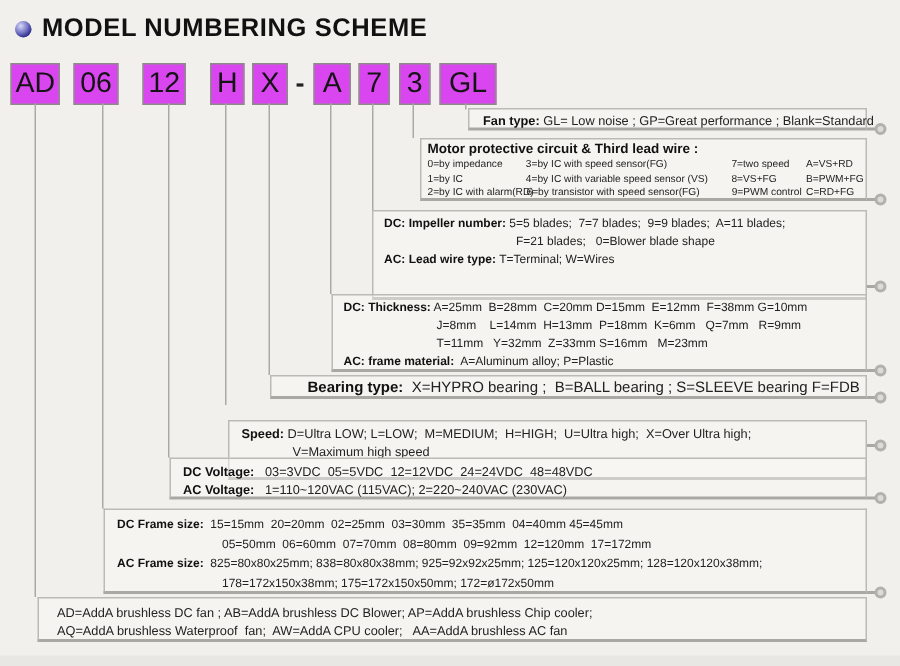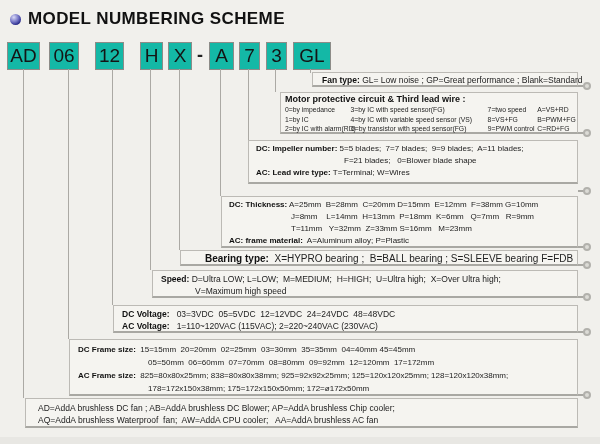--- a/index.html
+++ b/index.html
@@ -9,21 +9,21 @@
     font-family:"Liberation Sans", sans-serif;
     color:#1e1e1e;
   }
   
   #header{position:absolute;left:10px;top:9px;display:flex;align-items:center;gap:7px;}
   #bullet{width:11px;height:11px;border-radius:50%;
     background:radial-gradient(circle at 35% 30%, #d9d9f6 0%, #7273c4 45%, #1c1d7e 80%);}
   #title{font-size:17px;font-weight:bold;letter-spacing:.4px;color:#111;}
 
   
-  .codebox{position:absolute;top:42px;height:26px;border:1px solid #8d8c88;background:#14b8a6;
+  .codebox{position:absolute;top:42px;height:26px;border:1px solid #8d8c88;background:#d946ef;
     display:flex;align-items:center;justify-content:center;
     font-size:19px;color:#141414;}
   #cb-prefix{left:7px;width:31px;}
   #cb-frame{left:49px;width:28px;text-align:right;}
   #cb-volt{left:95px;width:27px;}
   #cb-speed{left:140px;width:21px;}
   #cb-bear{left:168px;width:22px;}
   #dash{position:absolute;left:193px;top:42px;width:14px;height:26px;border:none;background:none;
     display:flex;align-items:center;justify-content:center;font-size:18px;font-weight:bold;color:#222;}
   #cb-thick{left:209px;width:23px;}
@@ -54,30 +54,30 @@
 
   #sec-fan{left:312px;top:72px;width:266px;height:15px;padding:1px 0 0 9px;}
   #sec-fan .ln{font-size:8.5px;line-height:12px;}
 
   #sec-motor{left:280px;top:92px;width:298px;height:42px;padding:1px 0 0 4px;}
   #sec-motor .mtitle{font-size:9px;font-weight:bold;line-height:11px;white-space:pre;color:#111;}
   .mrow{display:flex;}
   .mrow span{white-space:pre;font-size:6.8px;line-height:9.5px;overflow:visible;}
   .mc1{width:66px;} .mc2{width:138px;} .mc3{width:50px;} .mc4{width:40px;}
 
-  #sec-imp{left:248px;top:140px;width:330px;height:44px;padding:2px 0 0 7px;}
+  #sec-imp{left:248px;top:140px;width:330px;height:60px;padding:2px 0 0 7px;}
   #sec-imp .ind{padding-left:88px;}
 
   #sec-thick{left:221px;top:196px;width:357px;height:52px;padding:2px 0 0 7px;}
   #sec-thick .ind{padding-left:62px;}
 
   #sec-bear{left:180px;top:250px;width:398px;height:16px;padding:1px 0 0 24px;}
   #sec-bear .ln{font-size:10px;line-height:13px;}
 
-  #sec-speed{left:152px;top:270px;width:426px;height:28px;padding:2px 0 12px 8px;}
+  #sec-speed{left:152px;top:280px;width:426px;height:40px;padding:2px 0 12px 8px;}
   #sec-speed .ln{font-size:8.5px;}
   #sec-speed .ind{padding-left:34px;}
 
   #sec-volt{left:113px;top:305px;width:465px;height:28px;padding:2px 0 0 8px;}
   #sec-volt .ln{font-size:8.5px;}
 
   #sec-frame{left:69px;top:339px;width:509px;height:57px;padding:3px 0 0 8px;}
   #sec-frame .ln{line-height:13px;}
   #sec-frame .ind{padding-left:70px;}
 

